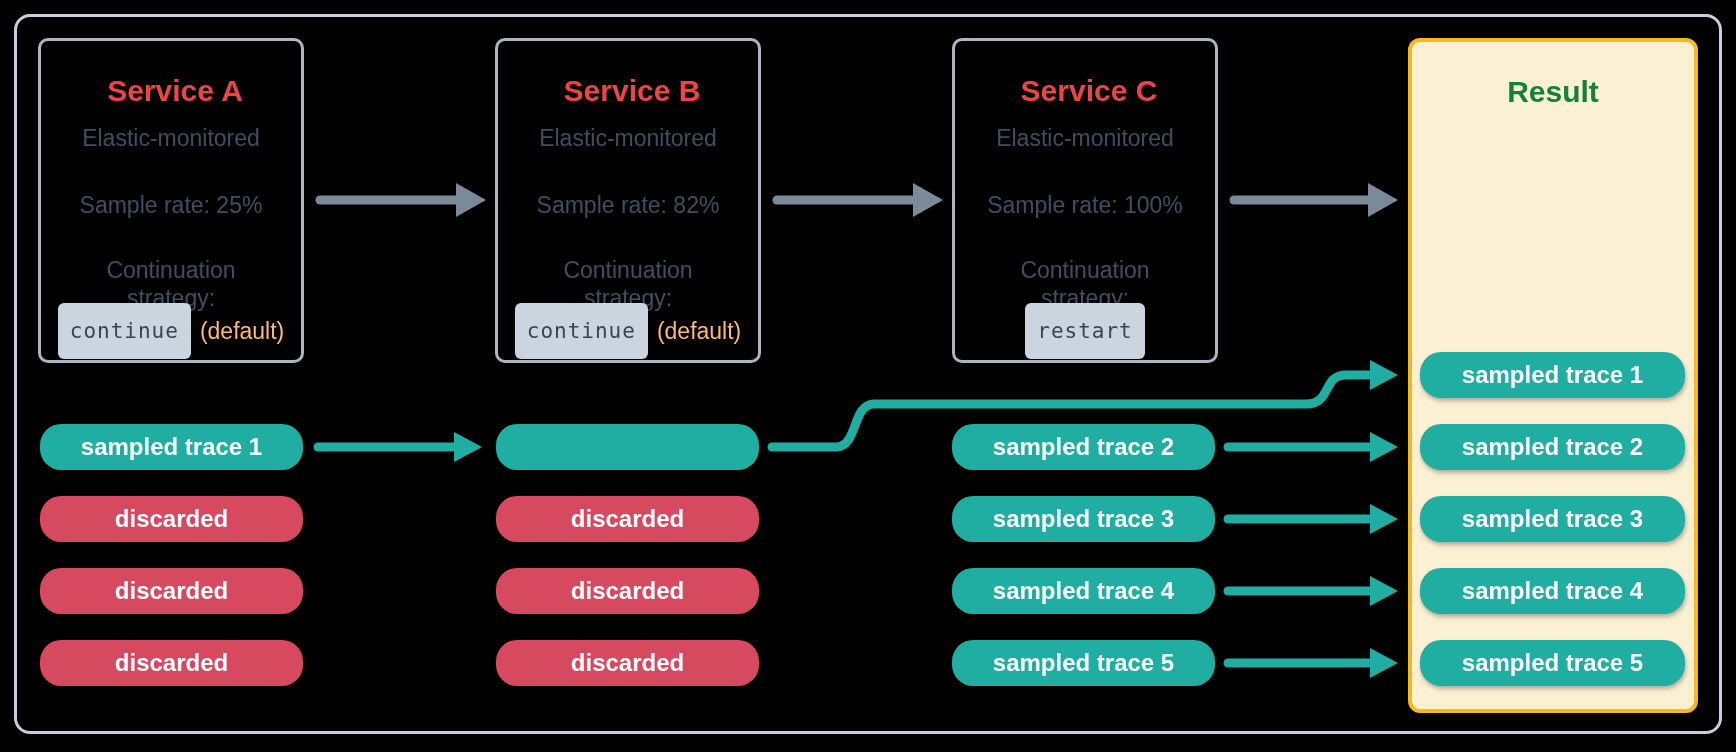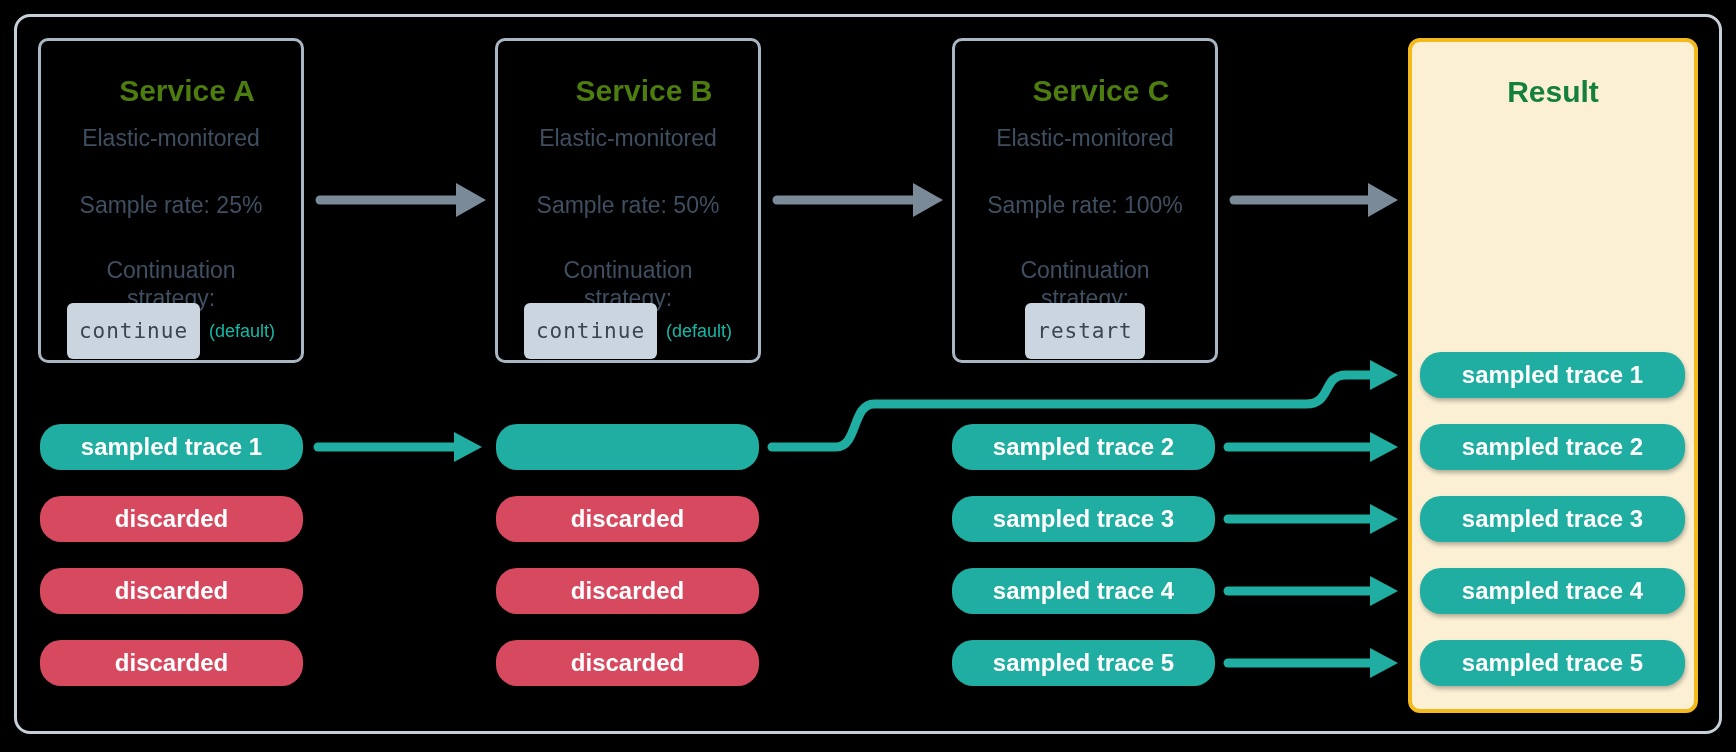--- a/index.html
+++ b/index.html
@@ -10,34 +10,34 @@
   .outer-frame{
     position:absolute;left:14px;top:14px;width:1708px;height:720px;
     border:3px solid #C7D0D9;border-radius:16px;box-sizing:border-box;
   }
   .service-box{
     position:absolute;top:38px;width:266px;height:325px;box-sizing:border-box;
     border:3px solid #A9B6C3;border-radius:10px;background:transparent;
   }
   .box-a{left:38px;} .box-b{left:495px;} .box-c{left:952px;}
   .svc-line{position:absolute;left:0;width:100%;text-align:center;color:#3F4F61;font-size:23px;line-height:26px;}
-  .svc-title{position:absolute;left:16px;width:100%;text-align:center;top:33px;font-size:30px;line-height:34px;font-weight:bold;color:#4d7c0f;}
+  .svc-title{position:absolute;left:4px;width:100%;text-align:center;top:33px;font-size:30px;line-height:34px;font-weight:bold;color:#ef4444;}
   .svc-monitored{top:84px;}
   .svc-rate{top:151px;}
   .svc-cont1{top:216px;}
   .svc-cont2{top:244px;}
   .strategy-row{
     position:absolute;left:0;top:272px;width:100%;height:36px;
     display:flex;align-items:center;justify-content:center;gap:9px;
   }
   .code-chip{
     background:#CBD5DF;color:#3A4552;border-radius:6px;padding:16px 12px;
     font-family:"DejaVu Sans Mono", monospace;font-size:21px;letter-spacing:1px;
   }
-  .chip-suffix{color:#14b8a6;font-size:18px;}
+  .chip-suffix{color:#fdba74;font-size:23px;}
   .chip-suffix:empty{display:none;}
   .result-panel{
     position:absolute;left:1408px;top:38px;width:290px;height:675px;box-sizing:border-box;
     background:#FBF0D4;border:4px solid #F4B91C;border-radius:12px;
     box-shadow:3px 4px 8px rgba(0,0,0,0.45);
   }
   .result-title{position:absolute;left:0;top:33px;width:100%;text-align:center;font-size:30px;line-height:34px;font-weight:bold;color:#15803d;}
   .pill{
     position:absolute;height:46px;border-radius:21px;box-sizing:border-box;
     display:flex;align-items:center;justify-content:center;
@@ -106,21 +106,21 @@
     <div class="svc-line svc-cont2">strategy:</div>
     <div class="strategy-row">
       <span class="code-chip">continue</span>
       <span class="chip-suffix">(default)</span>
     </div>
   </div>
 
   <div class="service-box box-b">
     <div class="svc-title">Service B</div>
     <div class="svc-line svc-monitored">Elastic-monitored</div>
-    <div class="svc-line svc-rate">Sample rate: 50%</div>
+    <div class="svc-line svc-rate">Sample rate: 82%</div>
     <div class="svc-line svc-cont1">Continuation</div>
     <div class="svc-line svc-cont2">strategy:</div>
     <div class="strategy-row">
       <span class="code-chip">continue</span>
       <span class="chip-suffix">(default)</span>
     </div>
   </div>
 
   <div class="service-box box-c">
     <div class="svc-title">Service C</div>

